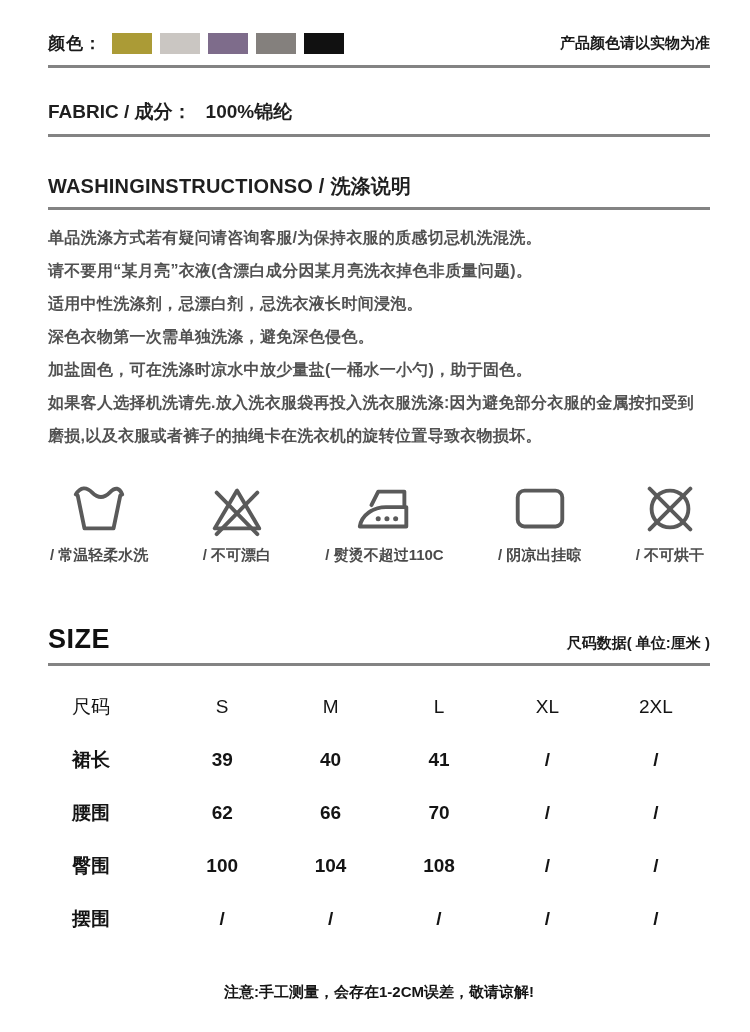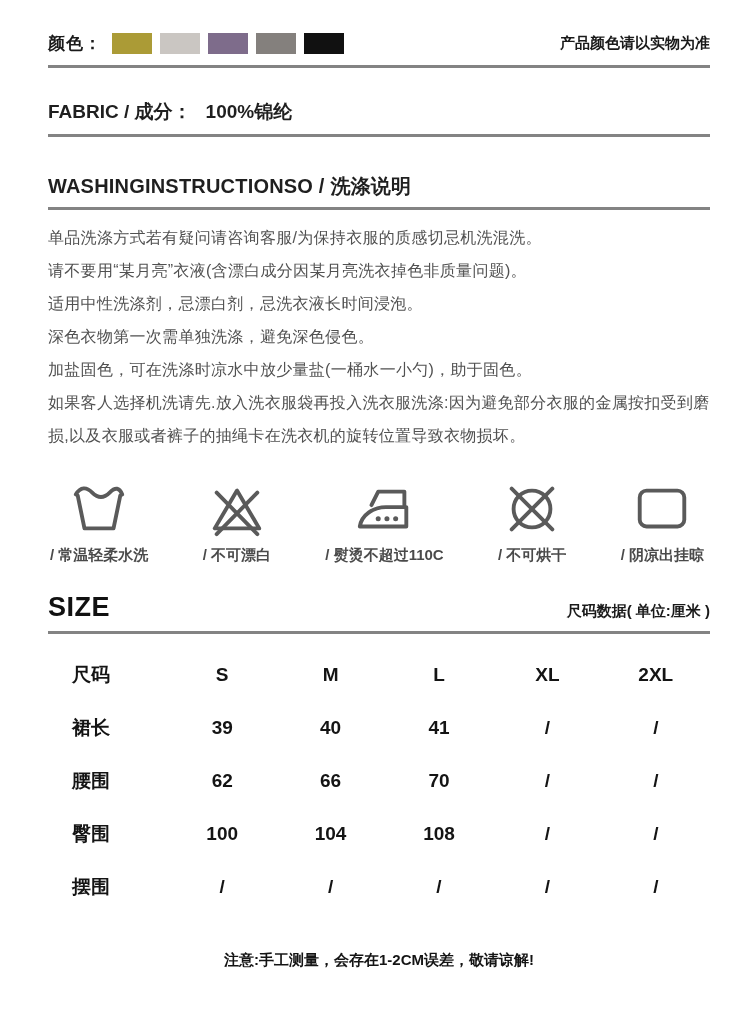--- a/index.html
+++ b/index.html
@@ -26,41 +26,41 @@
 
   
   .fabric-row { margin-top: 31px; font-size: 19px; font-weight: bold; color: #1f1f1f; height: 26px; }
   .fabric-row .fabric-value { margin-left: 14px; }
   .divider-2 { margin-top: 9px; }
 
   
   .washing-heading { margin-top: 36px; font-size: 20px; font-weight: bold; color: #1f1f1f; height: 24px; letter-spacing: .2px; }
   .divider-3 { margin-top: 10px; }
   .wash-lines { margin-top: 11px; }
-  .wash-line { font-size: 16px; font-weight: 400; color: #515151; line-height: 33px; letter-spacing: .3px; }
+  .wash-line { font-size: 16px; font-weight: 700; color: #515151; line-height: 33px; letter-spacing: .3px; }
 
   
   .icons-row { margin-top: 26px; display: flex; justify-content: space-between; padding: 0 6px 0 2px; }
   .care { display: flex; flex-direction: column; align-items: center; }
   .care svg { width: 62px; height: 62px; display: block; }
   .care-label { margin-top: 6px; font-size: 15px; font-weight: bold; color: #4a4a4a; white-space: nowrap; }
 
   
-  .size-header { margin-top: 24px; display: flex; align-items: flex-end; justify-content: space-between; height: 34px; gap: 13px; }
+  .size-header { margin-top: 56px; display: flex; align-items: flex-end; justify-content: space-between; height: 34px; gap: 13px; }
   .size-title { font-size: 27px; font-weight: bold; color: #111; letter-spacing: .5px; }
   .size-unit-note { font-size: 15px; font-weight: bold; color: #1a1a1a; padding-bottom: 2px; }
   .divider-4 { margin-top: 8px; }
 
   .size-table { margin-top: 14px; display: grid; grid-template-columns: 120px repeat(5, 1fr); }
   .size-cell {
     height: 53px; display: flex; align-items: center; justify-content: center;
     font-size: 19px; font-weight: 600; color: #141414;
   }
   .size-cell.row-label { justify-content: flex-start; padding-left: 24px; }
-  .size-cell.header { font-weight: 700; }
+  .size-cell.header { font-weight: 400; }
 
   
   .footer-note { margin-top: 38px; text-align: center; font-size: 15px; font-weight: bold; color: #141414; }
 </style>
 </head>
 <body>
 
 <div class="page">
 
   <div class="color-row">
@@ -121,34 +121,34 @@
             <circle cx="25" cy="42" r="2.6" fill="#5a5a5a"></circle>
             <circle cx="34" cy="42" r="2.6" fill="#5a5a5a"></circle>
             <circle cx="43" cy="42" r="2.6" fill="#5a5a5a"></circle>
           </svg>
         </span>
         <span class="care-label">/ 熨烫不超过110C</span>
       </div>
       <div class="care">
         <span>
           <svg viewBox="0 0 64 64">
+            <rect fill="none" stroke="#5a5a5a" stroke-width="4" stroke-linecap="round" stroke-linejoin="round" x="9" y="13" width="46" height="37" rx="7"></rect>
+          </svg>
+        </span>
+        <span class="care-label">/ 阴凉出挂晾</span>
+      </div>
+      <div class="care">
+        <span>
+          <svg viewBox="0 0 64 64">
             <circle fill="none" stroke="#5a5a5a" stroke-width="4" stroke-linecap="round" stroke-linejoin="round" cx="32" cy="32" r="19"></circle>
             <path fill="none" stroke="#5a5a5a" stroke-width="4" stroke-linecap="round" stroke-linejoin="round" d="M11 11 L53 53"></path>
             <path fill="none" stroke="#5a5a5a" stroke-width="4" stroke-linecap="round" stroke-linejoin="round" d="M53 11 L11 53"></path>
           </svg>
         </span>
         <span class="care-label">/ 不可烘干</span>
-      </div>
-      <div class="care">
-        <span>
-          <svg viewBox="0 0 64 64">
-            <rect fill="none" stroke="#5a5a5a" stroke-width="4" stroke-linecap="round" stroke-linejoin="round" x="9" y="13" width="46" height="37" rx="7"></rect>
-          </svg>
-        </span>
-        <span class="care-label">/ 阴凉出挂晾</span>
       </div>
     </div>
 
   <div class="size-header">
     <span class="size-title">SIZE</span>
     <span class="size-unit-note">尺码数据( 单位:厘米 )</span>
   </div>
   <hr class="divider divider-4">
 
   <div class="size-table" id="size-table">

